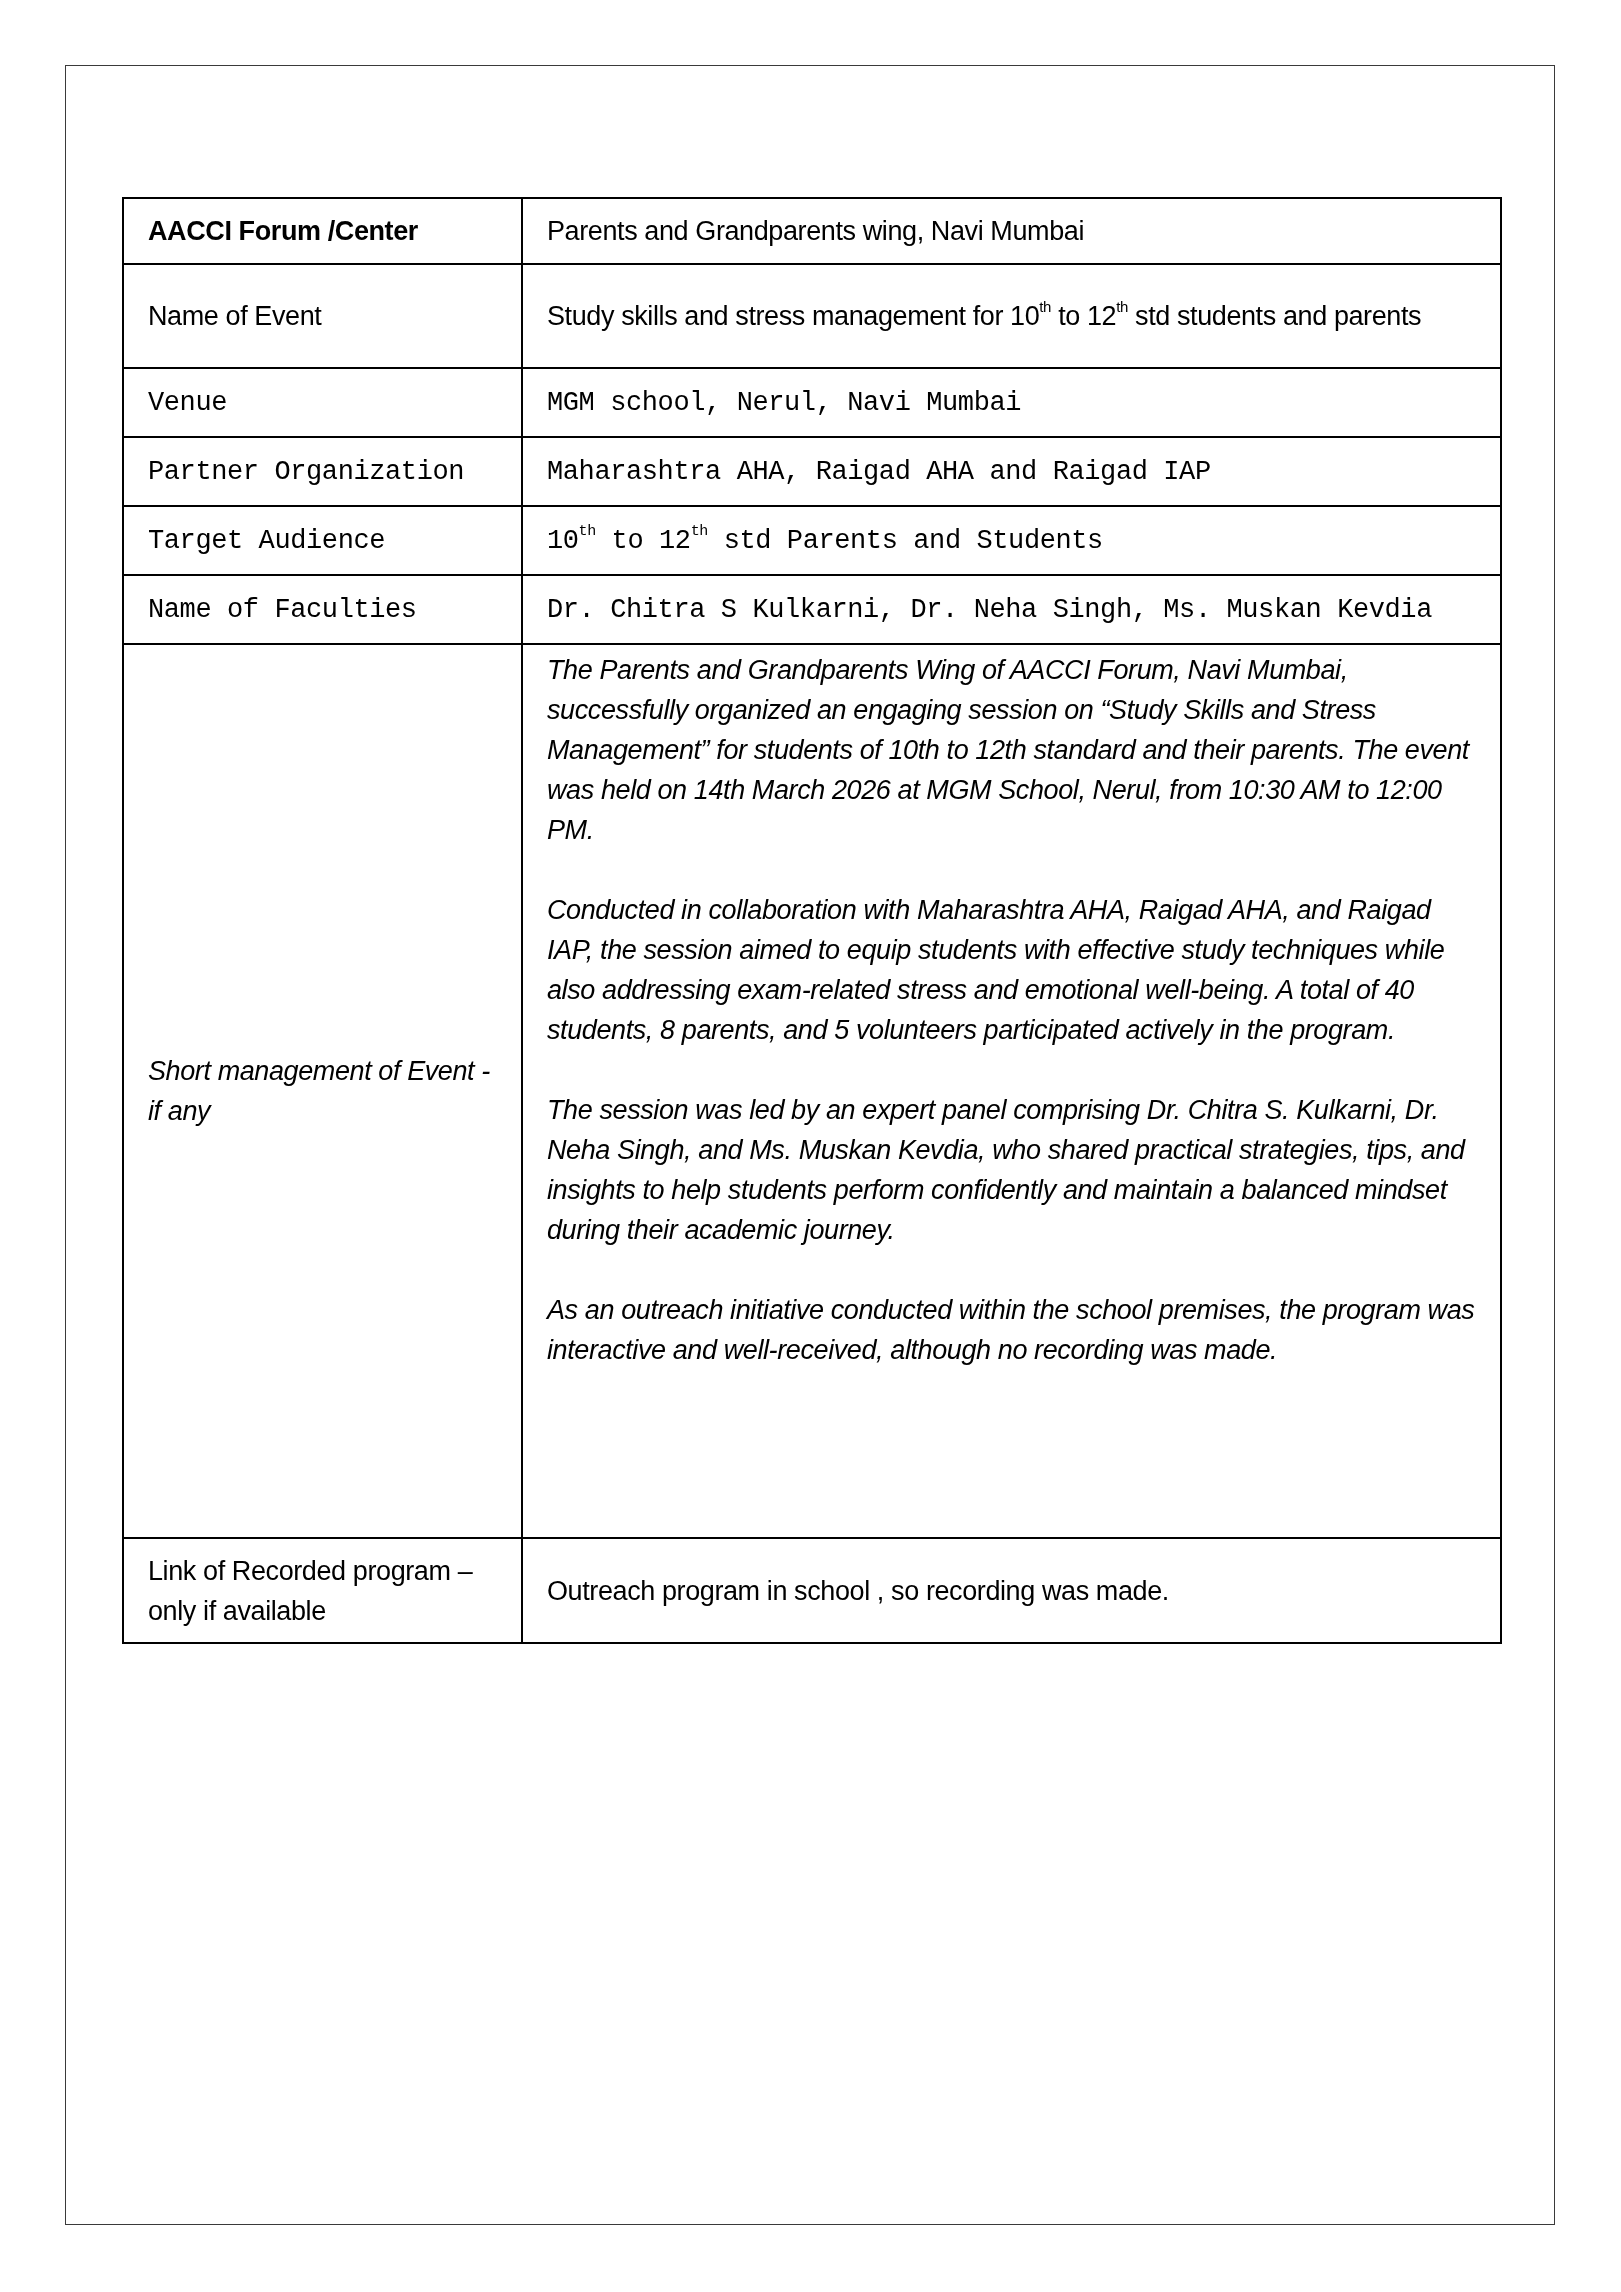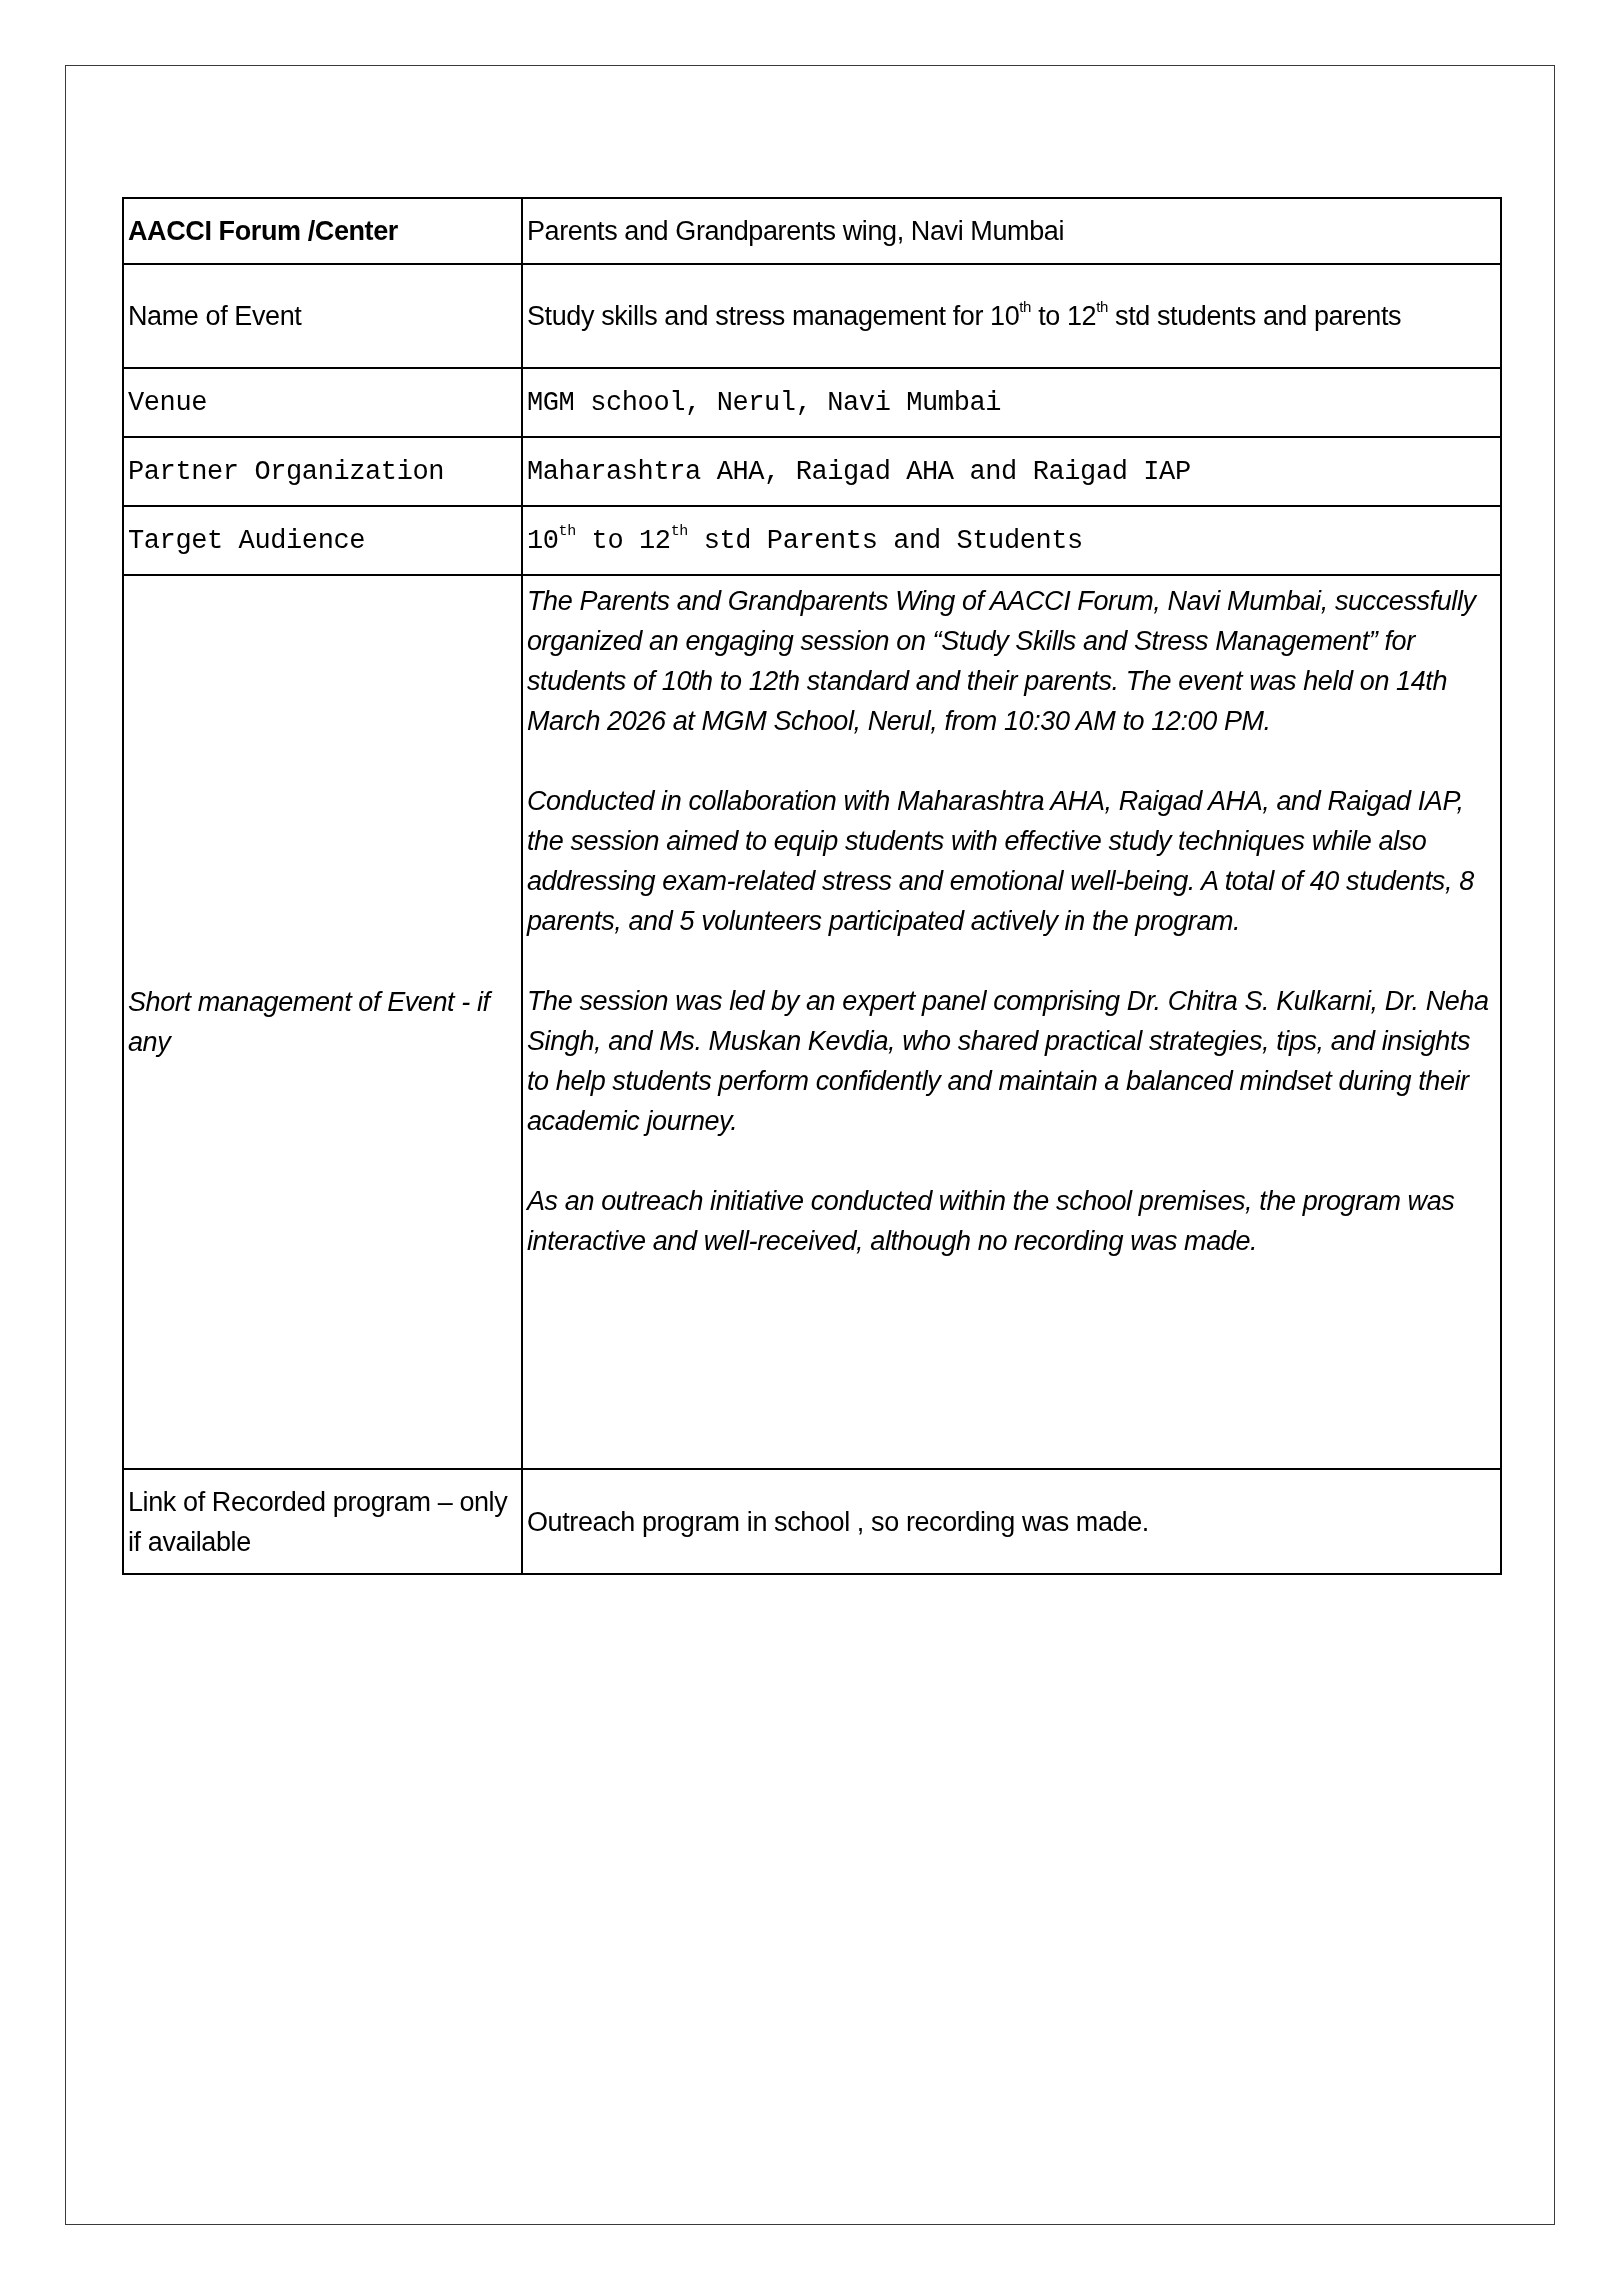--- a/index.html
+++ b/index.html
@@ -30,21 +30,21 @@
       top: 197px;
       width: 1378px;
       border-collapse: collapse;
       table-layout: fixed;
     }
     .report-table td {
       border: 2.7px solid #000000;
       vertical-align: middle;
       font-size: 27px;
       line-height: 40px;
-      padding: 0 4px;
+      padding: 0 24px;
       letter-spacing: -0.4px;
     }
     .report-table col.label-col { width: 399px; }
     .report-table col.value-col { width: 979px; }
     .label-cell.bold { font-weight: bold; }
     tr.r-forum td { height: 64px; }
     tr.r-event td { height: 102px; margin-left: 12px; }
     tr.r-simple td { height: 67px; font-family: Liberation Mono, monospace; }
     tr.r-desc td { height: 887px; font-style: italic; }
     tr.r-link td { height: 103px; }
@@ -85,20 +85,24 @@
       <td class="value-cell">MGM school, Nerul, Navi Mumbai</td>
     </tr>
     <tr class="r-simple">
       <td class="label-cell">Partner Organization</td>
       <td class="value-cell">Maharashtra AHA, Raigad AHA and Raigad IAP</td>
     </tr>
     <tr class="r-simple">
       <td class="label-cell">Target Audience</td>
       <td class="value-cell"><span>10</span><sup>th</sup><span> to 12</span><sup>th</sup><span> std Parents and Students</span></td>
     </tr>
+    <tr class="r-simple">
+      <td class="label-cell">Name of Faculties</td>
+      <td class="value-cell">Dr. Chitra S Kulkarni, Dr. Neha Singh, Ms. Muskan Kevdia</td>
+    </tr>
     <tr class="r-desc">
       <td class="label-cell">Short management of Event - if any</td>
       <td class="value-cell desc-cell">
         <p class="desc-para">The Parents and Grandparents Wing of AACCI Forum, Navi Mumbai, successfully organized an engaging session on “Study Skills and Stress Management” for students of 10th to 12th standard and their parents. The event was held on 14th March 2026 at MGM School, Nerul, from 10:30 AM to 12:00 PM.</p>
         <p class="desc-para">Conducted in collaboration with Maharashtra AHA, Raigad AHA, and Raigad IAP, the session aimed to equip students with effective study techniques while also addressing exam-related stress and emotional well-being. A total of 40 students, 8 parents, and 5 volunteers participated actively in the program.</p>
         <p class="desc-para">The session was led by an expert panel comprising Dr. Chitra S. Kulkarni, Dr. Neha Singh, and Ms. Muskan Kevdia, who shared practical strategies, tips, and insights to help students perform confidently and maintain a balanced mindset during their academic journey.</p>
         <p class="desc-para">As an outreach initiative conducted within the school premises, the program was interactive and well-received, although no recording was made.</p>
       </td>
     </tr>
     <tr class="r-link">

